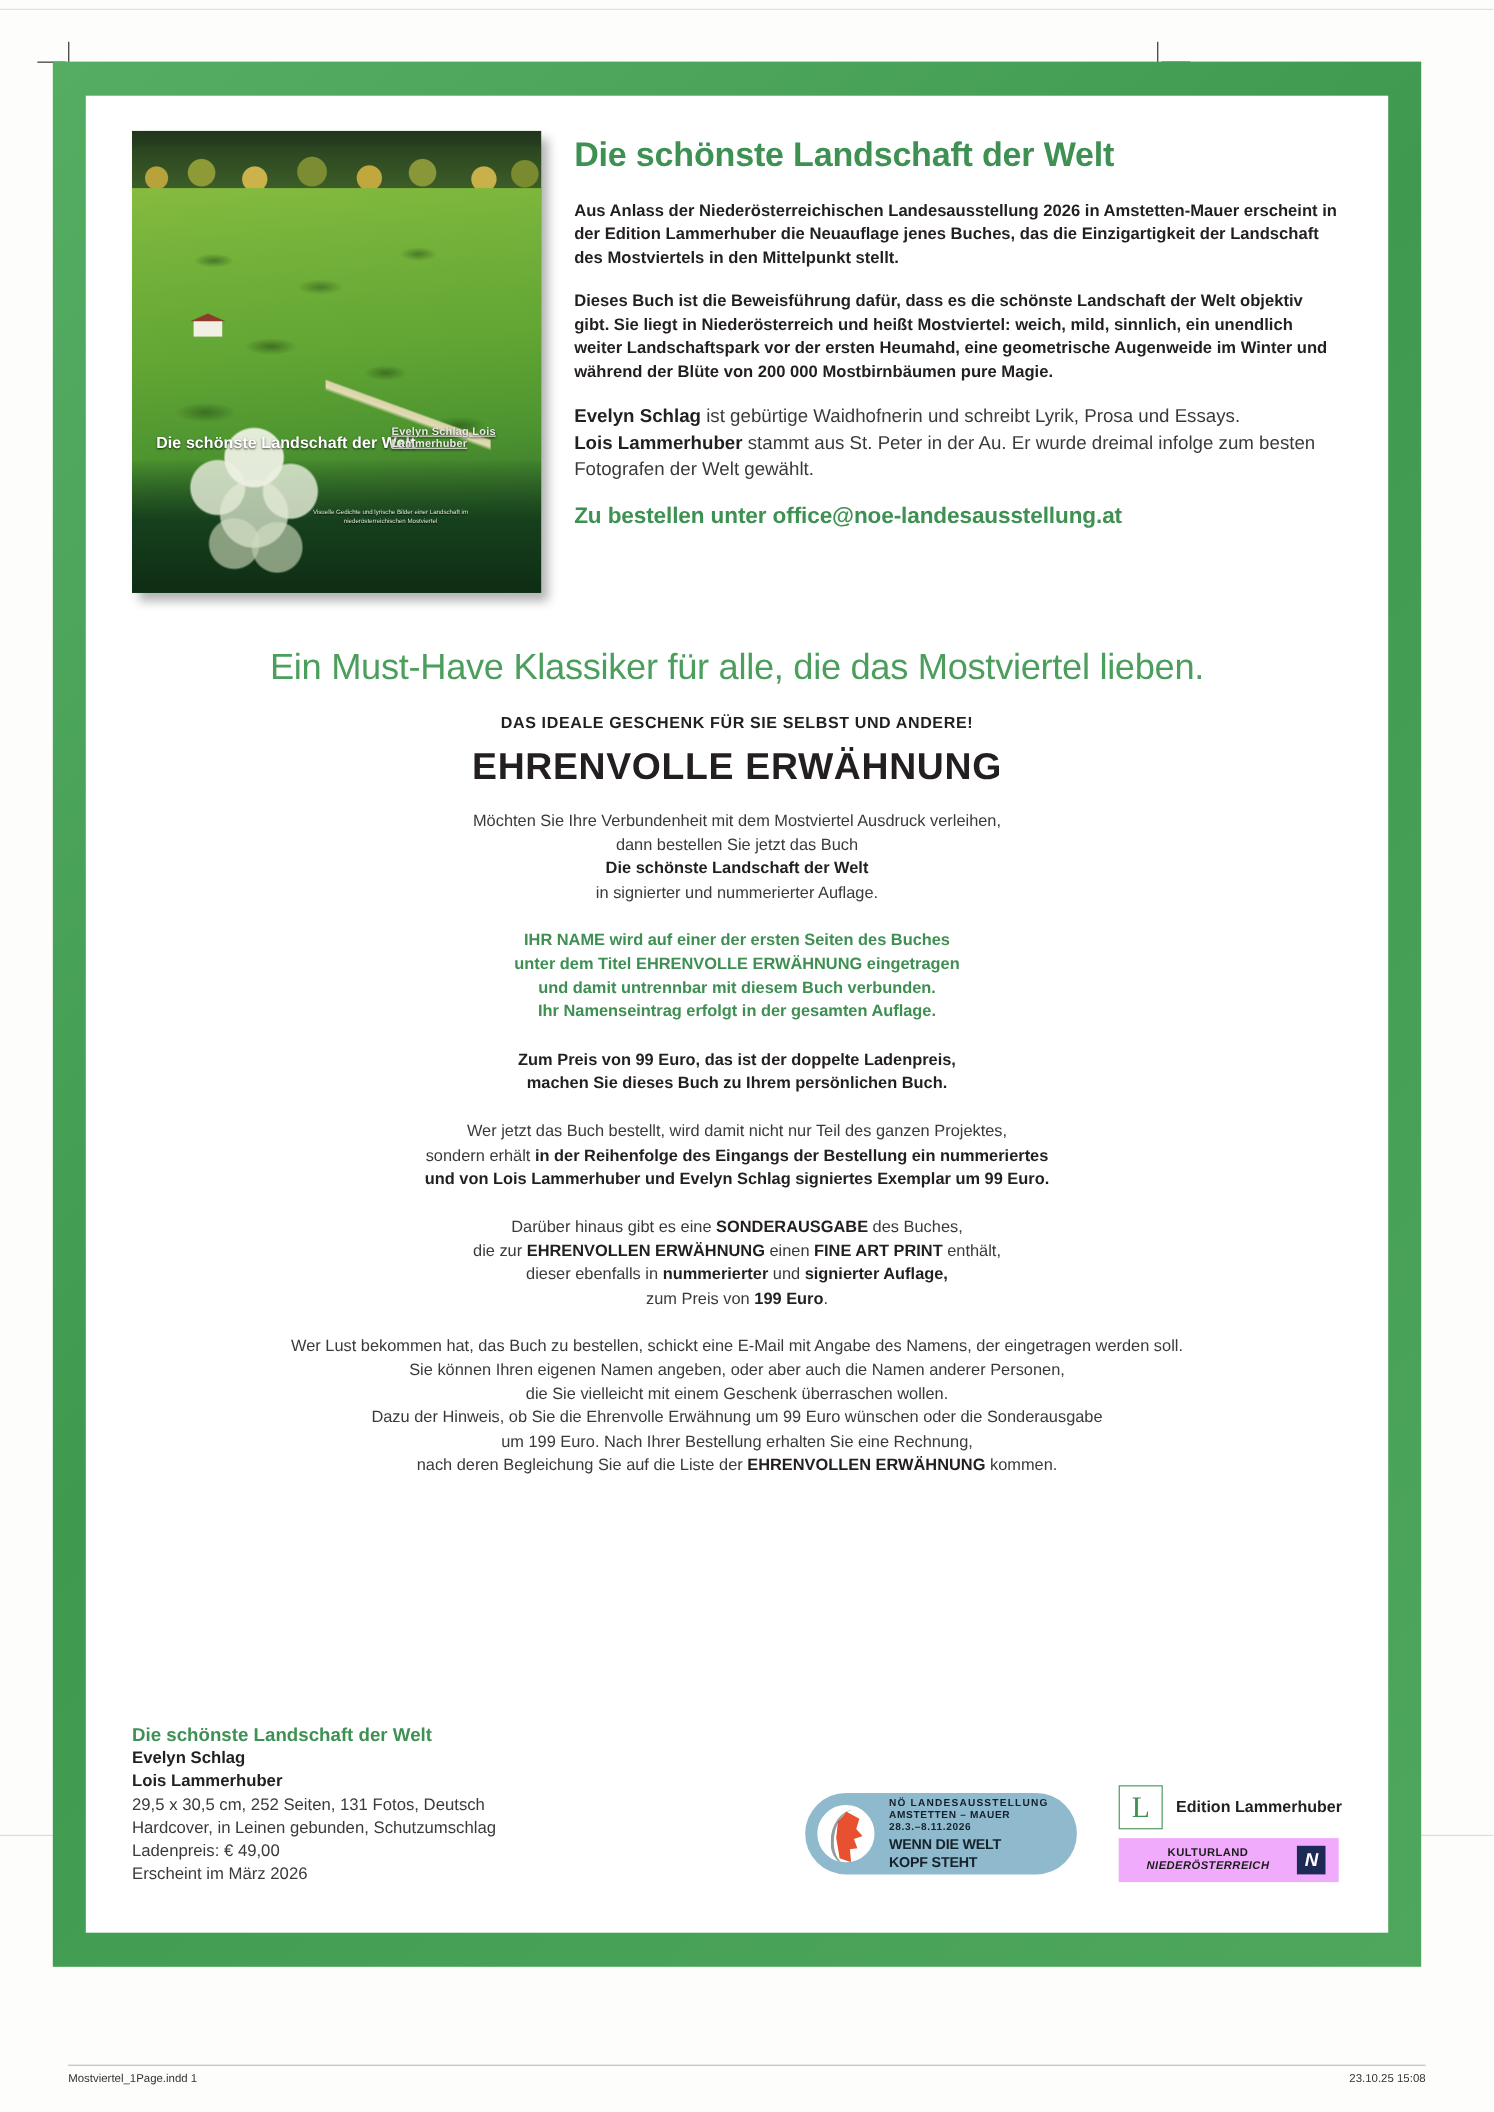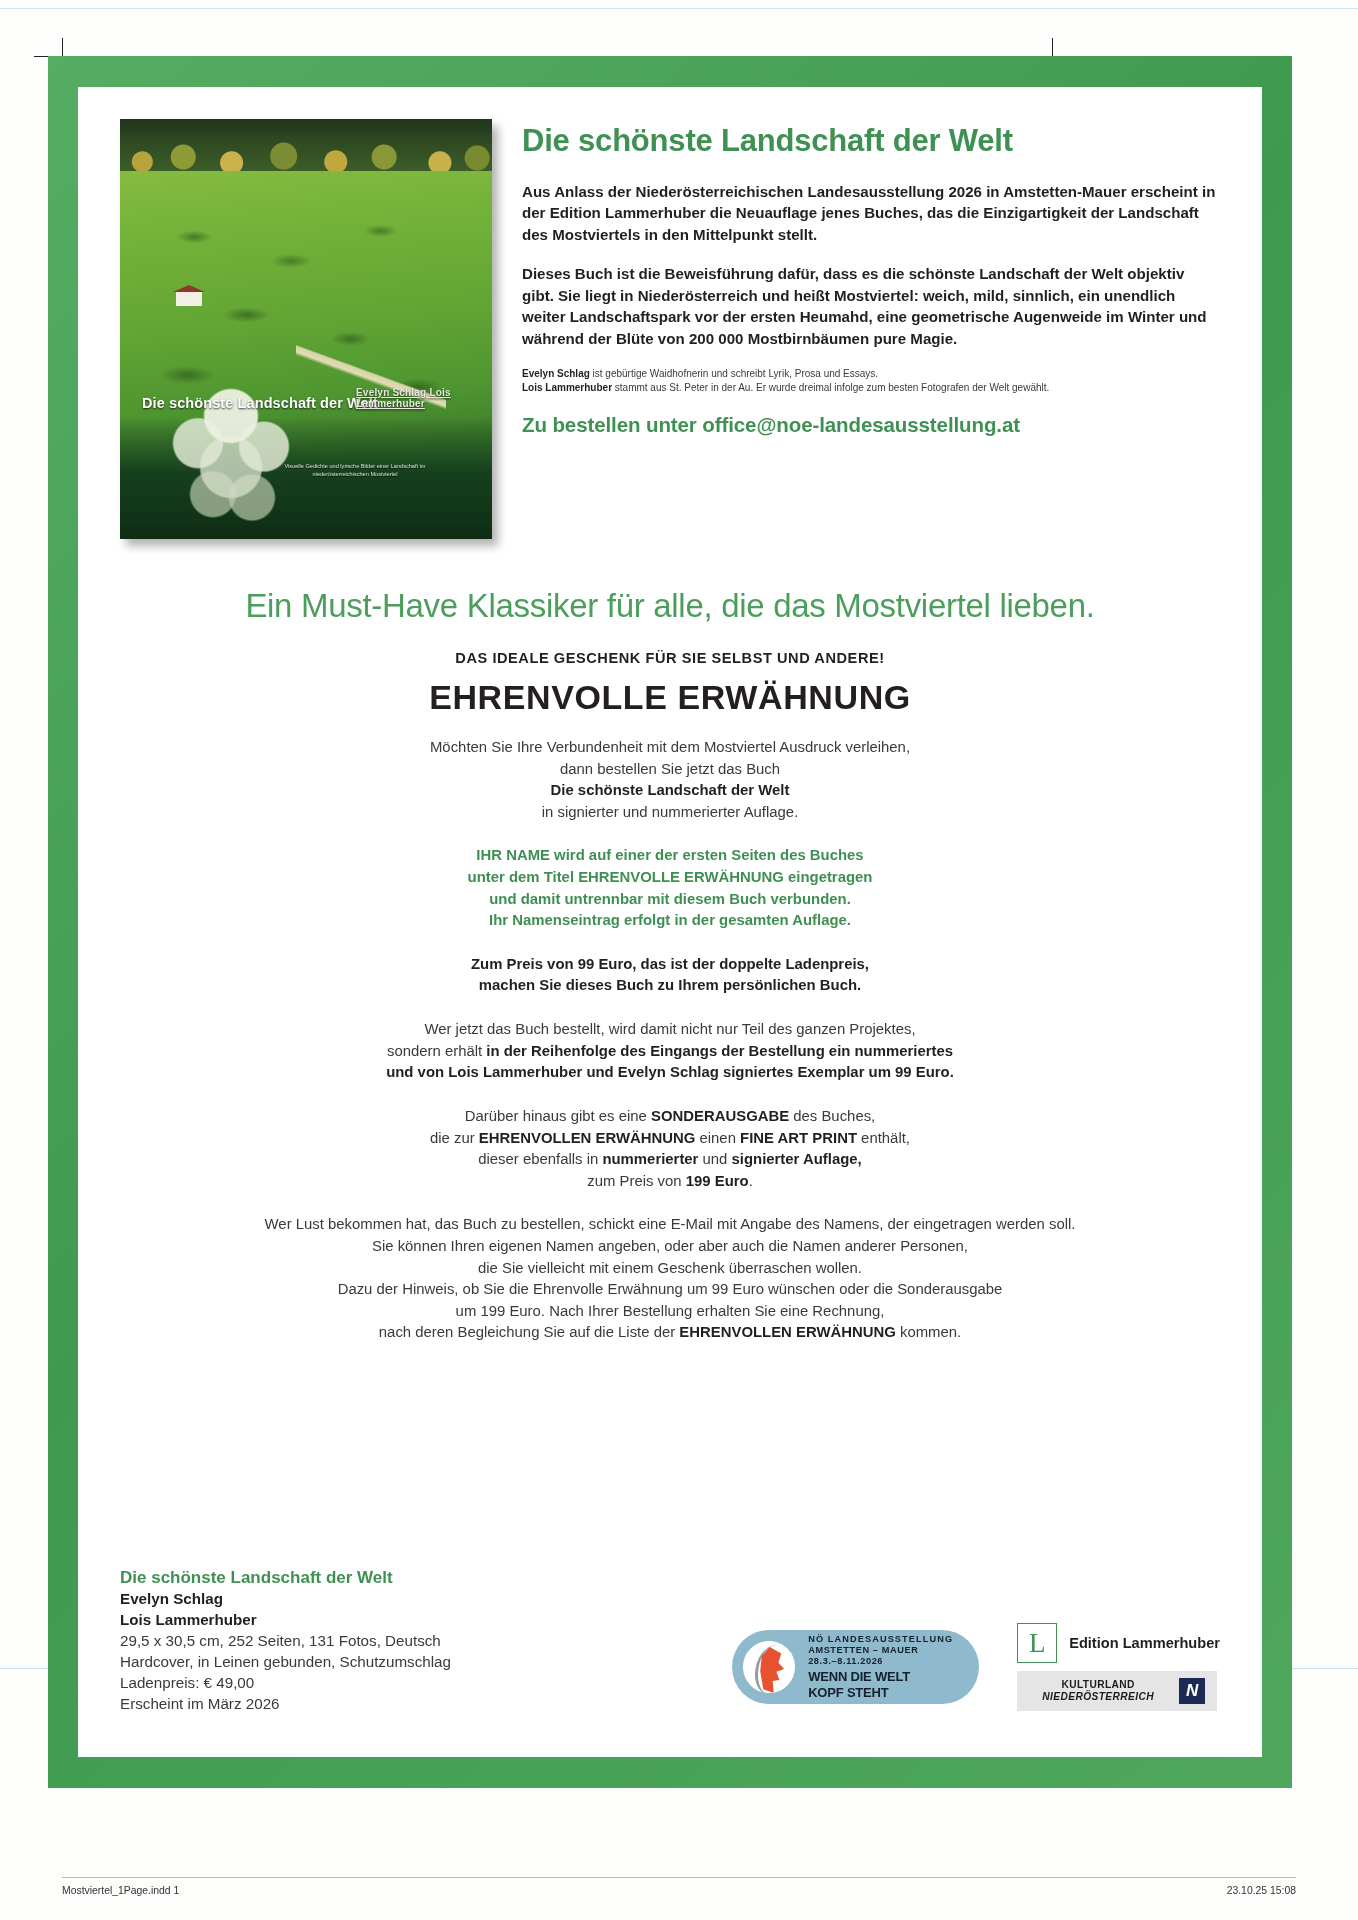--- a/index.html
+++ b/index.html
@@ -143,21 +143,21 @@
   }
   p.intro {
     color: #231f20;
     font-size: 15.1px;
     font-weight: 700;
     line-height: 1.42;
     margin-bottom: 18px;
   }
   p.bio {
     color: #3a3a3a;
-    font-size: 10px;
+    font-size: 17px;
     font-weight: 400;
     line-height: 1.42;
     margin-bottom: 18px;
   }
   p.bio b { color: #231f20; font-weight: 700; }
   .order {
     color: #3f9153;
     font-size: 20.5px;
     font-weight: 700;
     letter-spacing: -.1px;
@@ -241,21 +241,21 @@
 
   .right-logos { display: flex; flex-direction: column; gap: 8px; align-items: flex-start; }
   .edition { display: flex; align-items: center; gap: 12px; }
   .edition .lbox {
     width: 40px; height: 40px; border: 1.4px solid #3f9153;
     color: #3f9153; font-family: "Liberation Serif", serif;
     font-size: 27px; line-height: 38px; text-align: center;
   }
   .edition .lab { font-size: 14.6px; font-weight: 700; color: #231f20; }
   .kulturland {
-    background: #e5e5e5; padding: 7px 12px;
+    background: #f0abfc; padding: 7px 12px;
     display: flex; align-items: center; gap: 12px;
     width: 200px;
   }
   .kulturland .kt { line-height: 1.16; text-align: center; flex: 1; }
   .kulturland .k1 { font-size: 10.2px; font-weight: 700; color: #1c1c1c; letter-spacing: .4px; }
   .kulturland .k2 { font-size: 10.2px; font-weight: 700; color: #1c1c1c; letter-spacing: .4px; font-style: italic; }
   .kulturland .kn {
     width: 26px; height: 26px; background: #1d2a56; color: #fff;
     font-size: 17px; font-weight: 700; text-align: center; line-height: 26px;
     font-style: italic;

